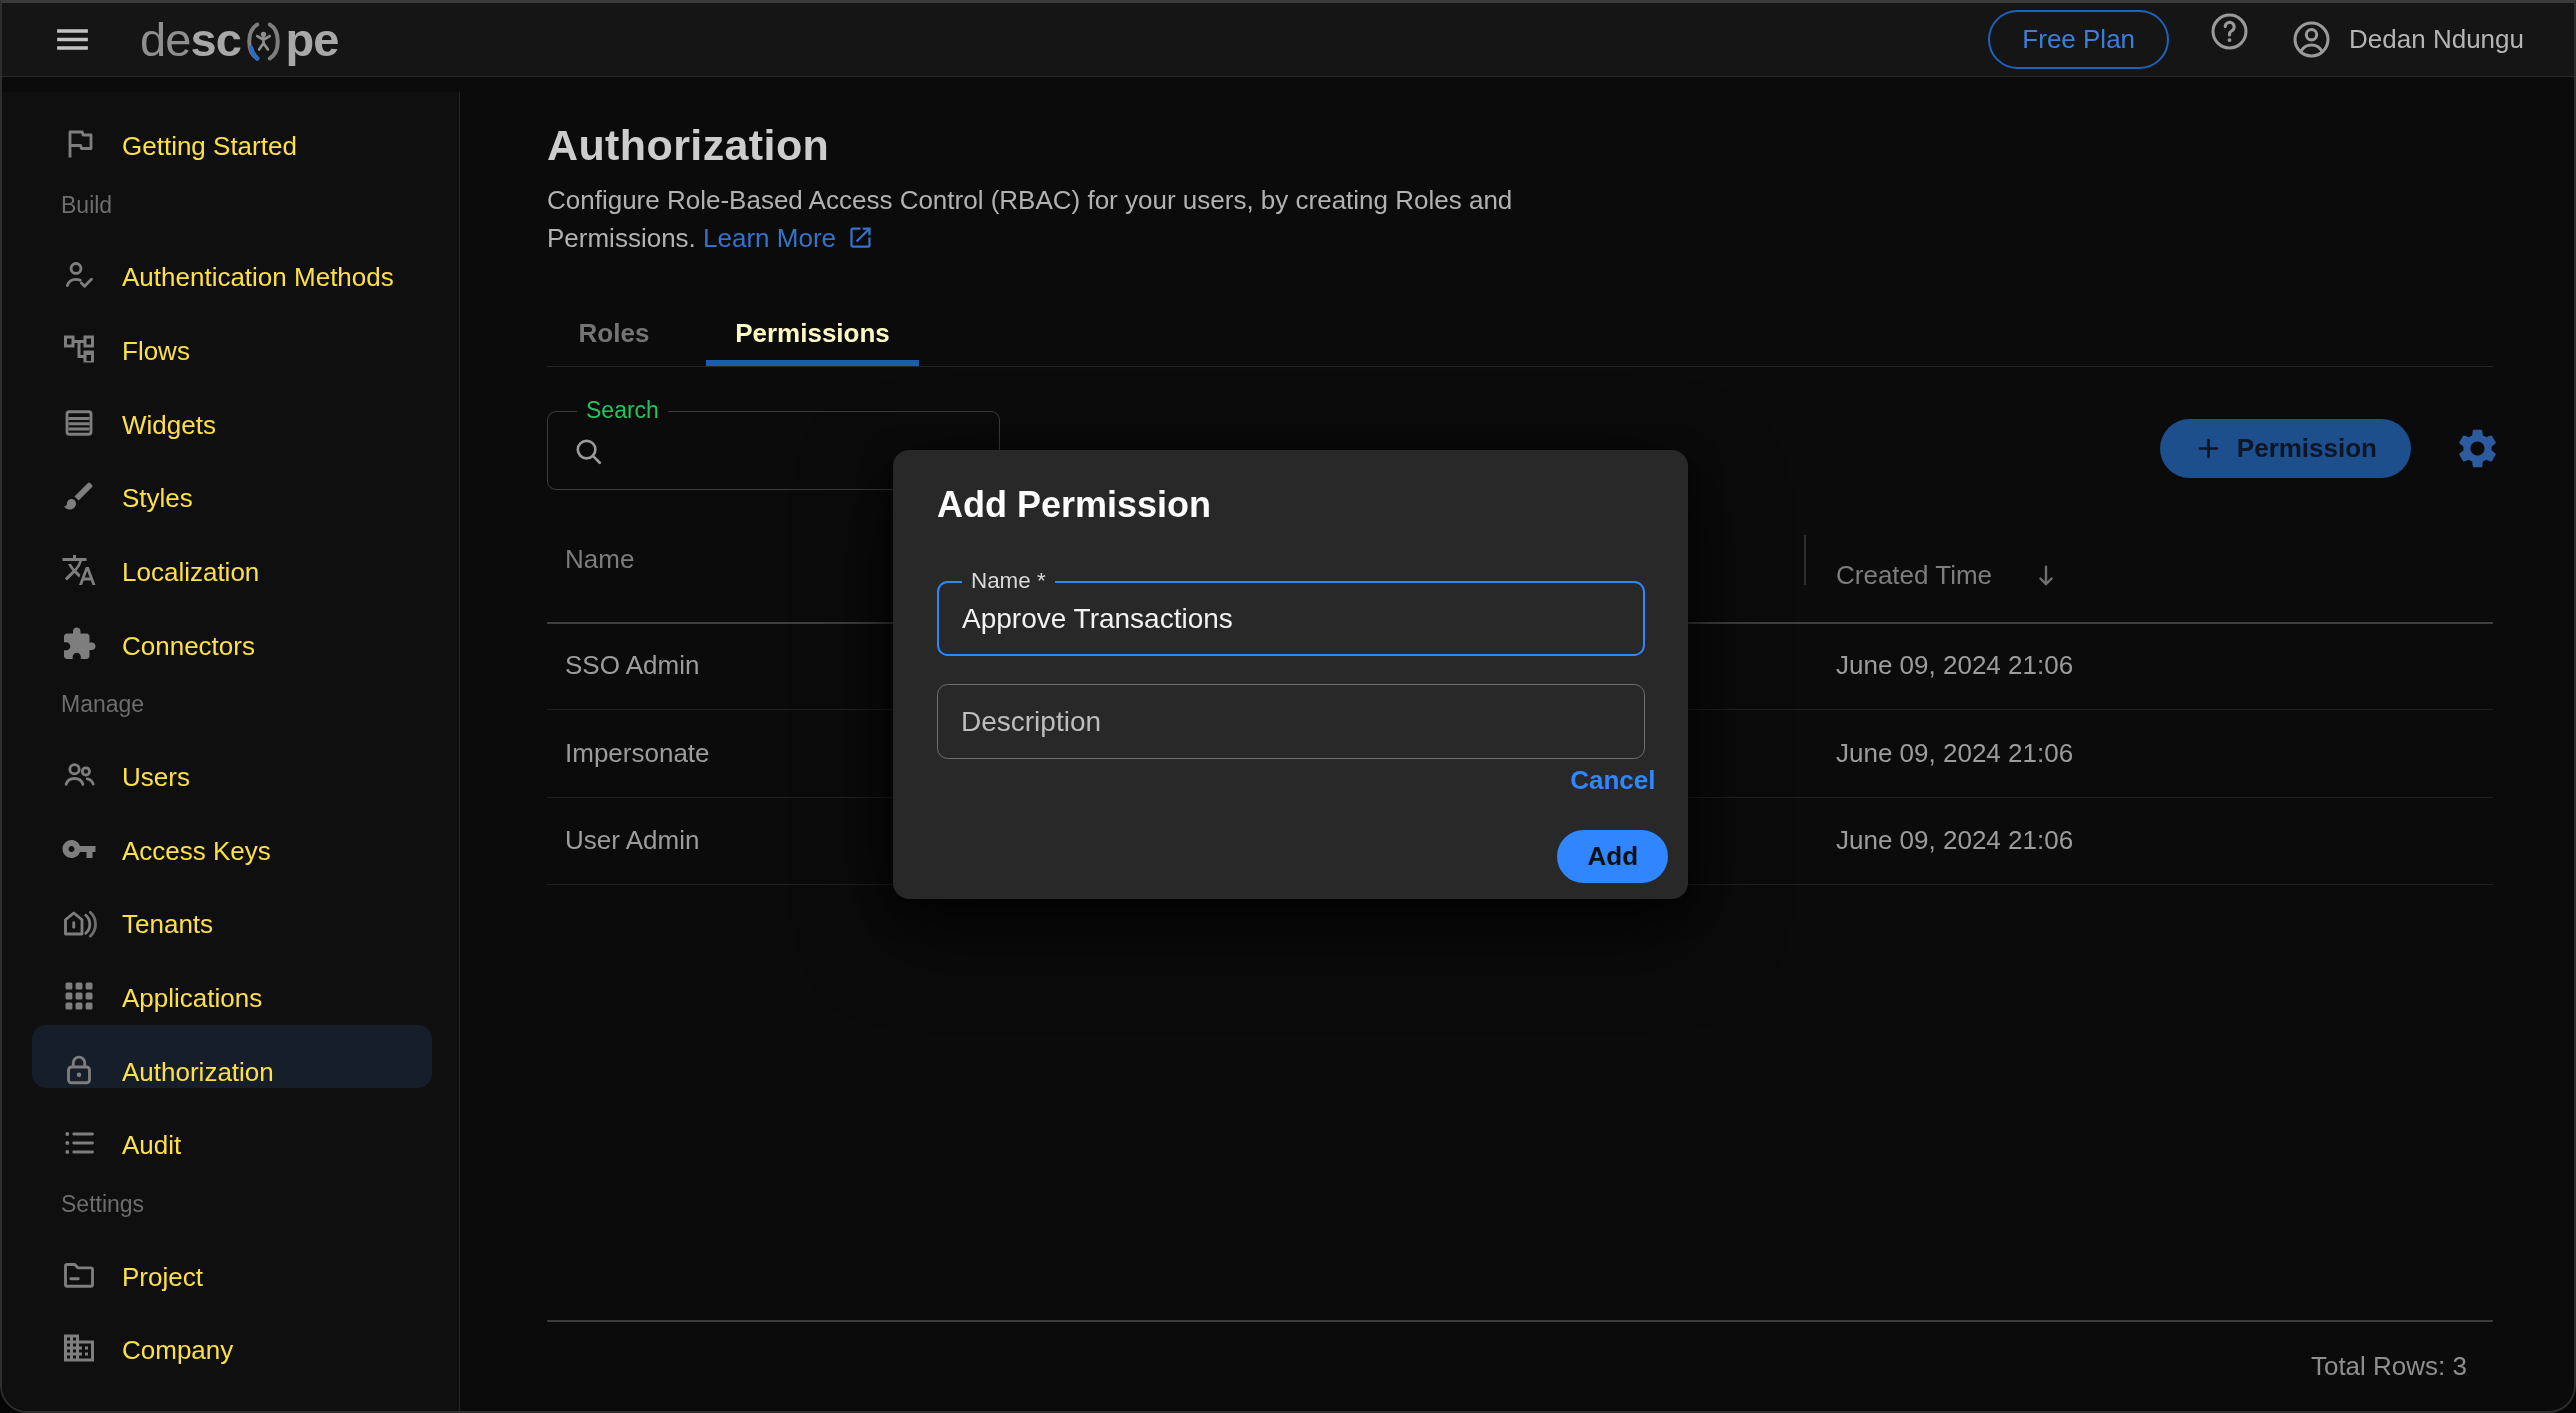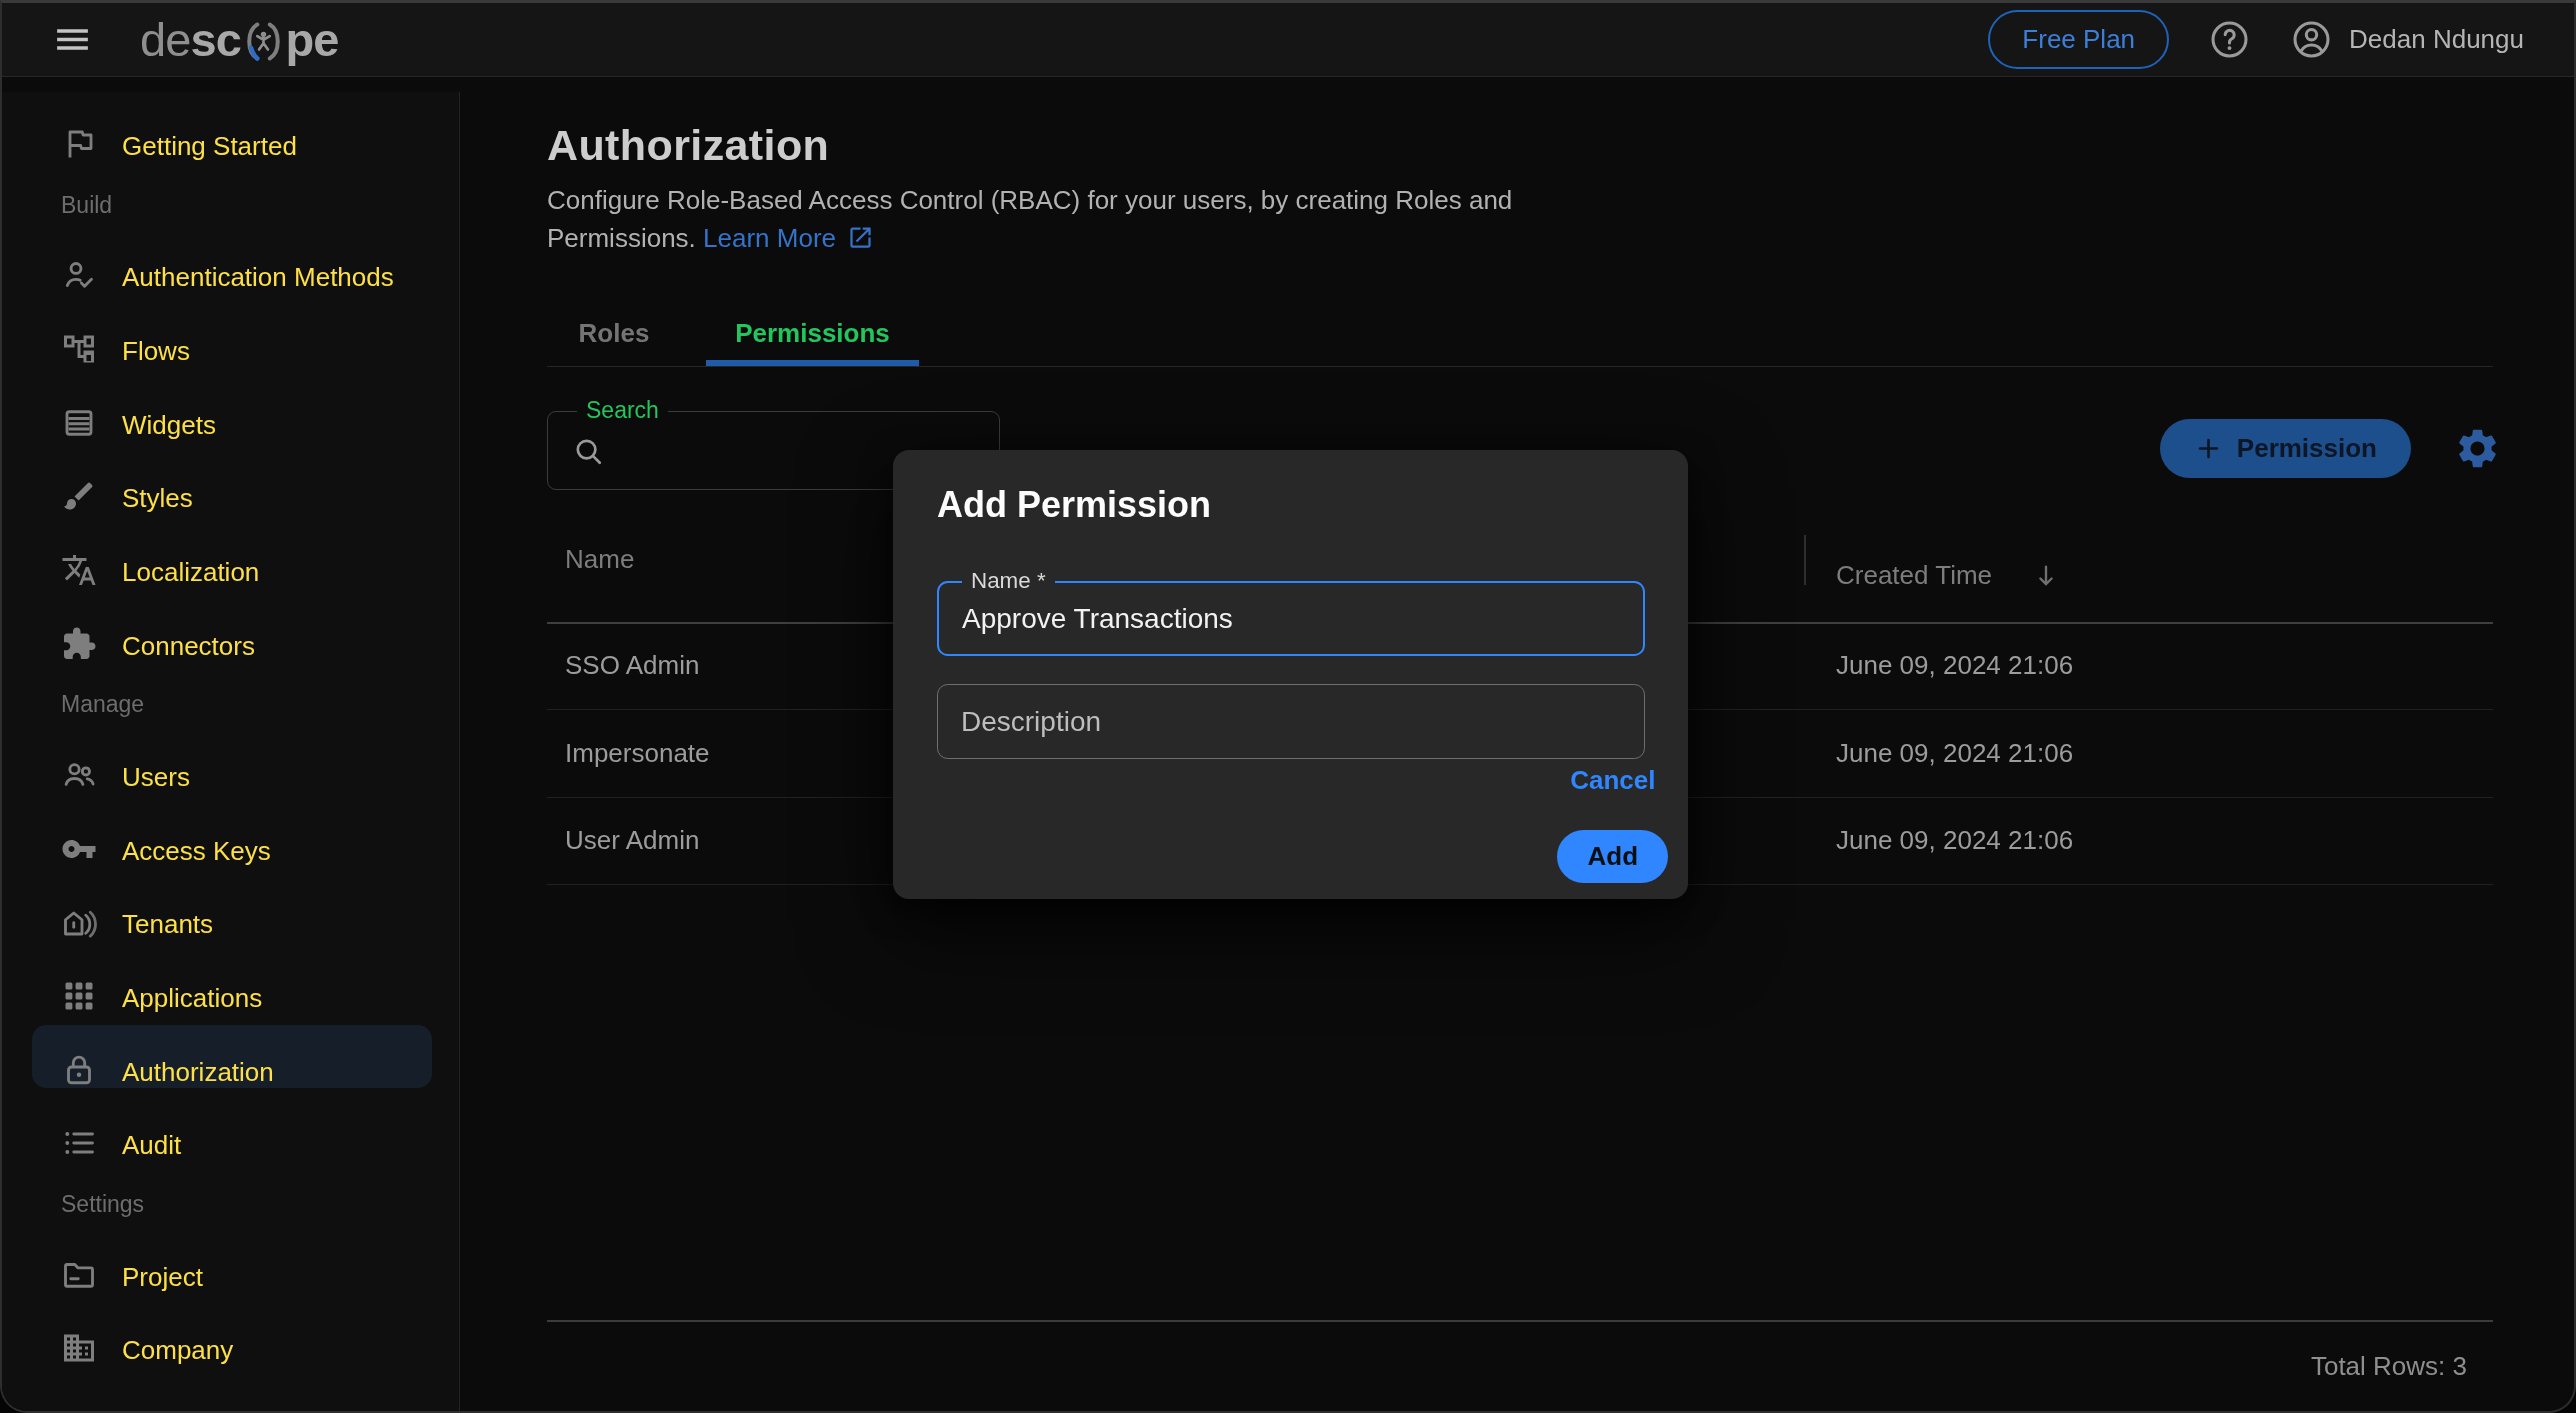--- a/index.html
+++ b/index.html
@@ -10,21 +10,21 @@
            border-radius:0 0 27px 27px; overflow:hidden; }
 
   
   .topbar { position:absolute; left:0; right:0; top:0; height:74px; background:#151515;
             border-bottom:1.8px solid #272727; display:flex; align-items:center; padding:0 50px; z-index:5; }
   .hamburger { width:41px; height:41px; color:#c3c3c3; cursor:pointer; flex:none; }
   .logo { display:flex; align-items:center; margin-left:47px; font-size:47px; letter-spacing:-0.9px; user-select:none; }
   .logo .lt-light { font-weight:300; color:#8f8f8f; }
   .logo .lt-bold  { font-weight:800; color:#a8a8a8; }
   .logo-o { width:41px; height:45px; margin:3.6px 1.8px 0 1.8px; }
-  .topbar-right { margin-left:auto; display:flex; align-items:center; gap:39px; }
+  .topbar-right { margin-left:auto; display:flex; gap:39px; }
   .plan-pill { border:2.7px solid #1e63ba; color:#3c7fd9; border-radius:39px; font-size:26px;
                padding:11.6px 32px; font-weight:400; cursor:pointer; background:transparent; }
   .help-icon { width:43px; height:43px; color:#9a9a9a; cursor:pointer; }
   .user-chip { display:flex; align-items:center; gap:16px; cursor:pointer; }
   .avatar-icon { width:43px; height:43px; color:#9a9a9a; }
   .user-name { font-size:26px; color:#b5b5b5; }
 
   
   .sidebar { position:absolute; left:0; top:89px; width:458px; bottom:0; background:#0f0f0f;
              border-right:0.9px solid #242424; padding-top:7.2px; z-index:2; }
@@ -38,21 +38,21 @@
   
   .content { position:absolute; left:459px; top:89px; right:0; bottom:0; z-index:1; }
   .page-title { position:absolute; left:86px; top:29px; font-size:43px; font-weight:700; color:#cdcdcd; letter-spacing:0.4px; }
   .page-desc { position:absolute; left:86px; top:89px; font-size:26px; color:#b2b2b2; line-height:38px; }
   .learn-more { color:#3573c9; text-decoration:none; cursor:pointer; }
   .launch-icon { width:27px; height:27px; vertical-align:-3.6px; margin-left:10.7px; color:#3573c9; }
 
   .tabs { position:absolute; left:86px; top:204px; height:70px; display:flex; }
   .tab { font-size:26px; font-weight:700; text-align:center; padding-top:21.5px; cursor:pointer; }
   .tab-roles { width:134px; color:#747474; }
-  .tab-permissions { width:213px; margin-left:25px; color:#22c55e; position:relative; }
+  .tab-permissions { width:213px; margin-left:25px; color:#fef9c3; position:relative; }
   .tab-permissions::after { content:""; position:absolute; left:0; right:0; bottom:0; height:6.3px; background:#1f5ba8; }
   .tabs-divider { position:absolute; left:86px; right:81px; top:274px; height:0.9px; background:#262626; }
 
   .search-field { position:absolute; left:86px; top:319px; width:453px; height:79px;
                   border:1.8px solid #3c3c3c; border-radius:9px; }
   .search-label { position:absolute; top:-15px; left:29px; padding:0 9px; background:#0b0b0b;
                   font-size:23px; color:#22c55e; }
   .search-icon { position:absolute; left:23px; top:22.4px; width:34px; height:34px; color:#9a9a9a; }
   .search-input { position:absolute; left:72px; top:3.6px; right:9px; bottom:3.6px; background:transparent;
                   border:none; outline:none; color:#d5d5d5; font-size:26px; font-family:"Liberation Sans",sans-serif; }

